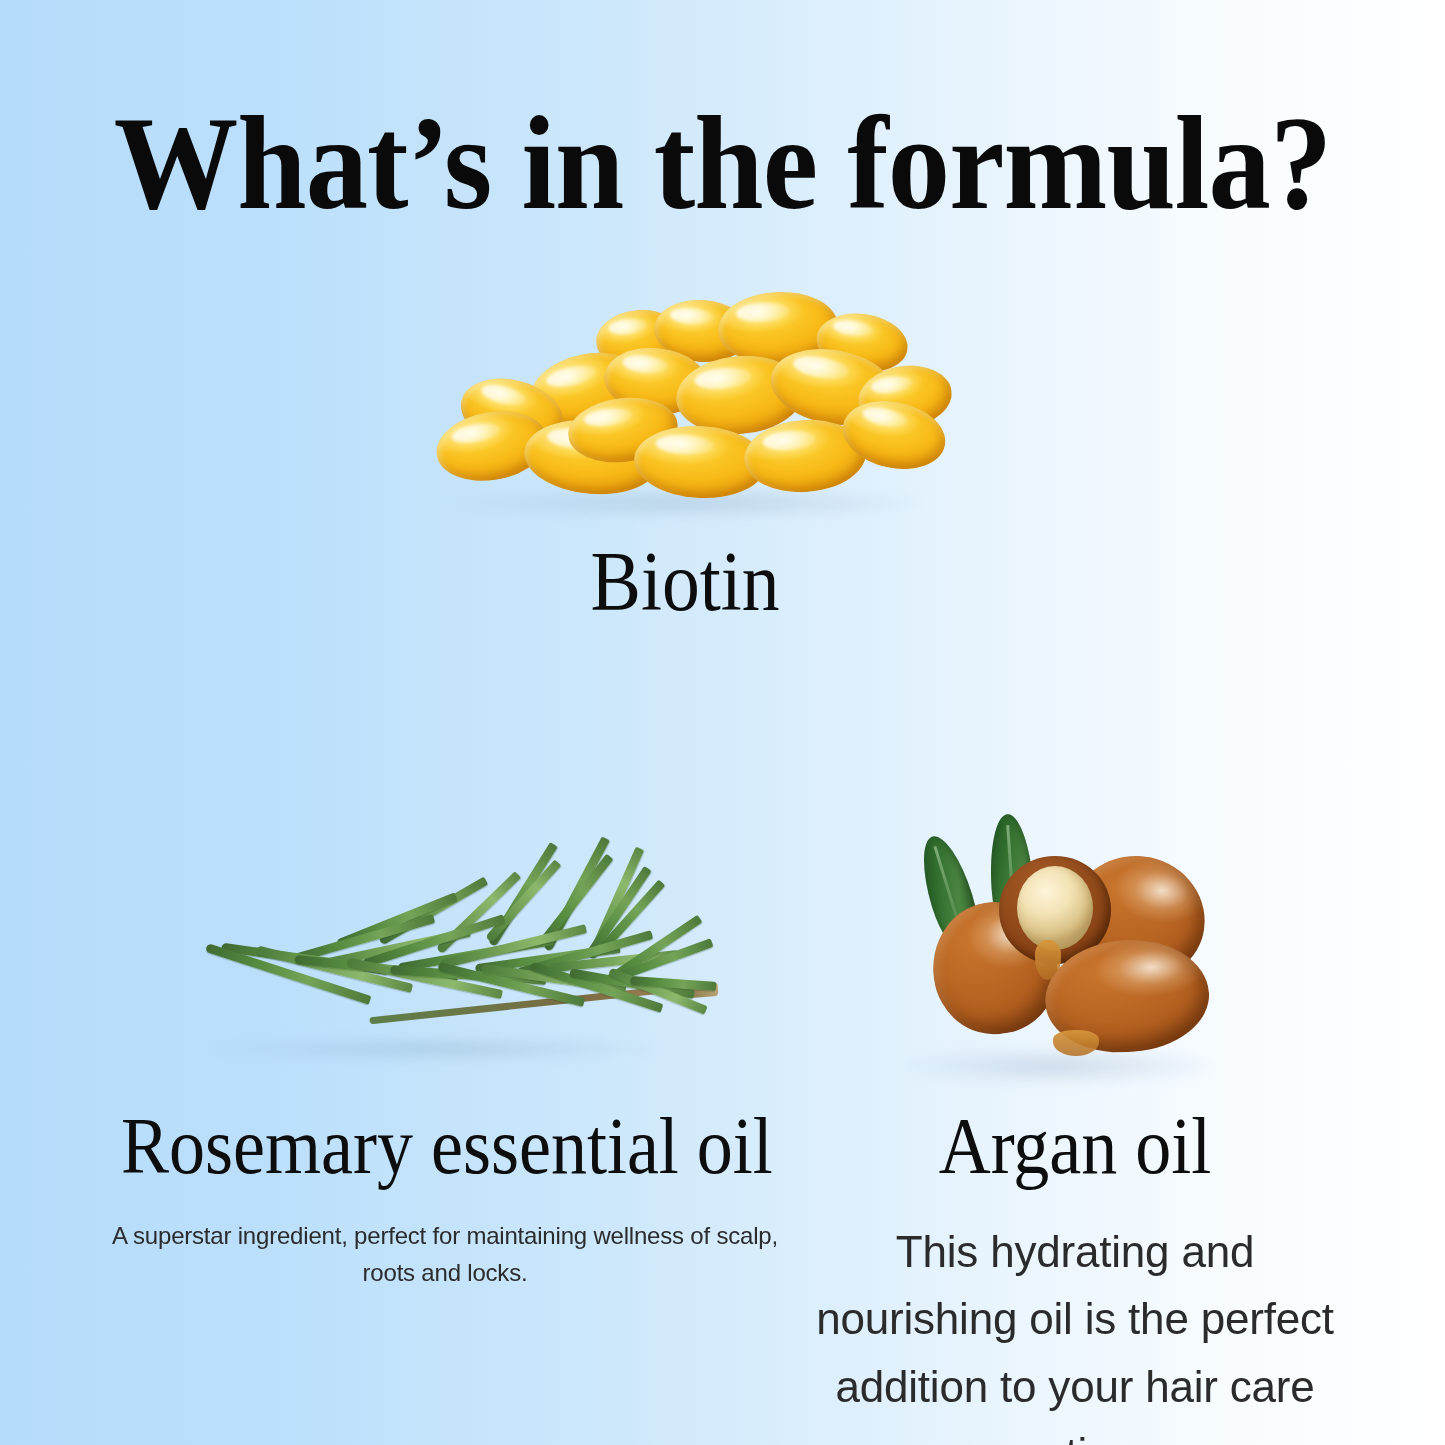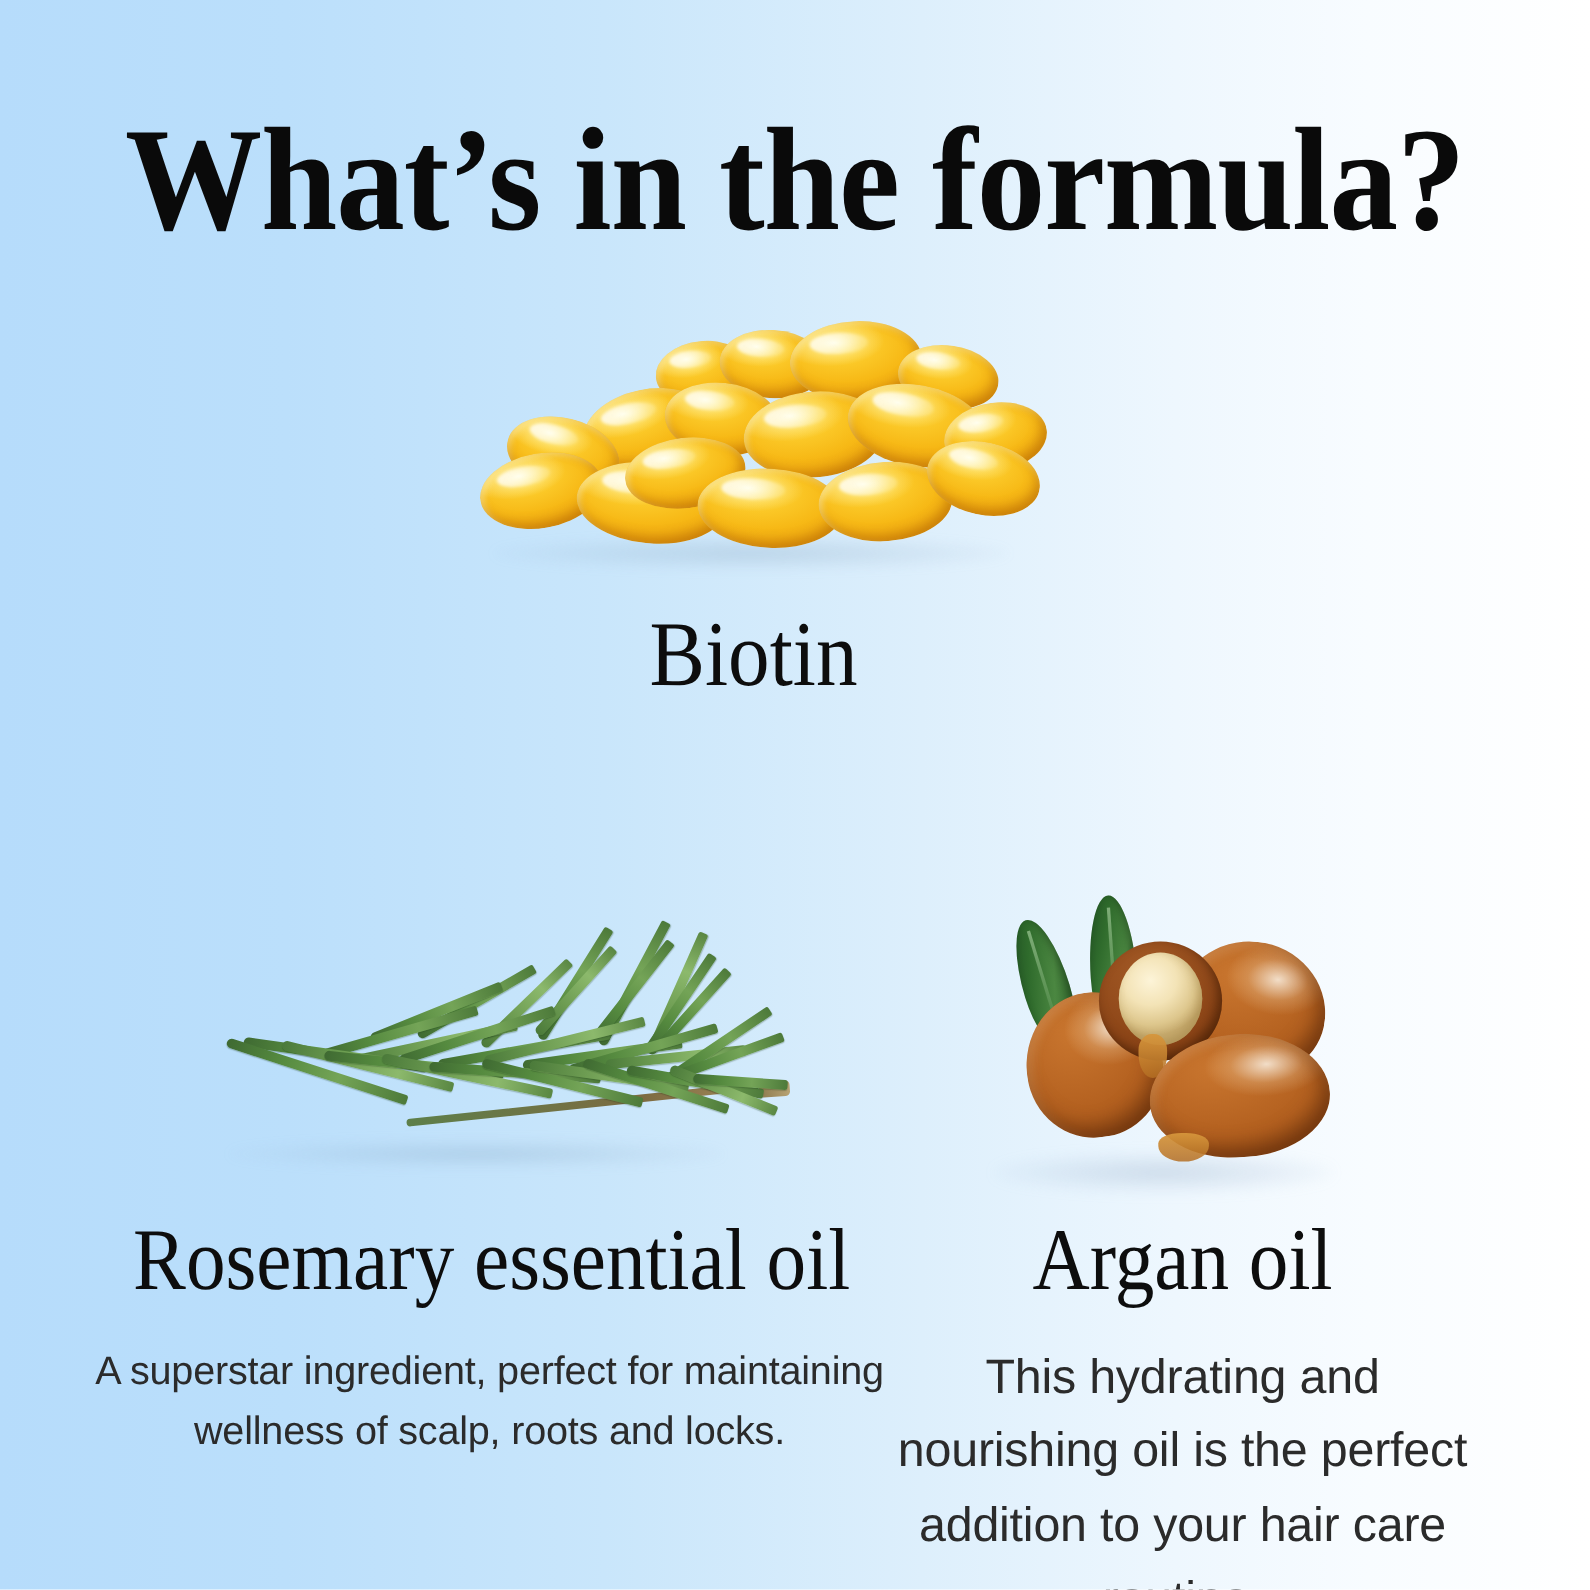--- a/index.html
+++ b/index.html
@@ -39,28 +39,28 @@
   }
   .card p {
     font-family:"Liberation Sans", sans-serif;
     font-weight:400;
     color:#2b2b2b;
     text-align:center;
     letter-spacing:-0.2px;
   }
 
   
-  #card-biotin { top:554px; left:322px; width:726px; }
+  #card-biotin { top:540px; left:322px; width:726px; }
   #card-biotin h2 { font-size:84px; }
   #card-biotin p  { margin-top:38px; font-size:37px; line-height:1.53; }
 
   
   #card-rosemary { top:1106px; left:85px; width:720px; }
   #card-rosemary h2 { font-size:80px; }
-  #card-rosemary p  { margin-top:32px; font-size:36px; line-height:1.53; }
+  #card-rosemary p  { margin-top:32px; font-size:24px; line-height:1.53; }
 
   
   #card-argan { top:1106px; left:790px; width:570px; }
   #card-argan h2 { font-size:80px; }
   #card-argan p  { margin-top:32px; font-size:44px; line-height:1.53; }
 
   
   #img-biotin {
     position:absolute; left:418px; top:292px; width:530px; height:228px;
   }

